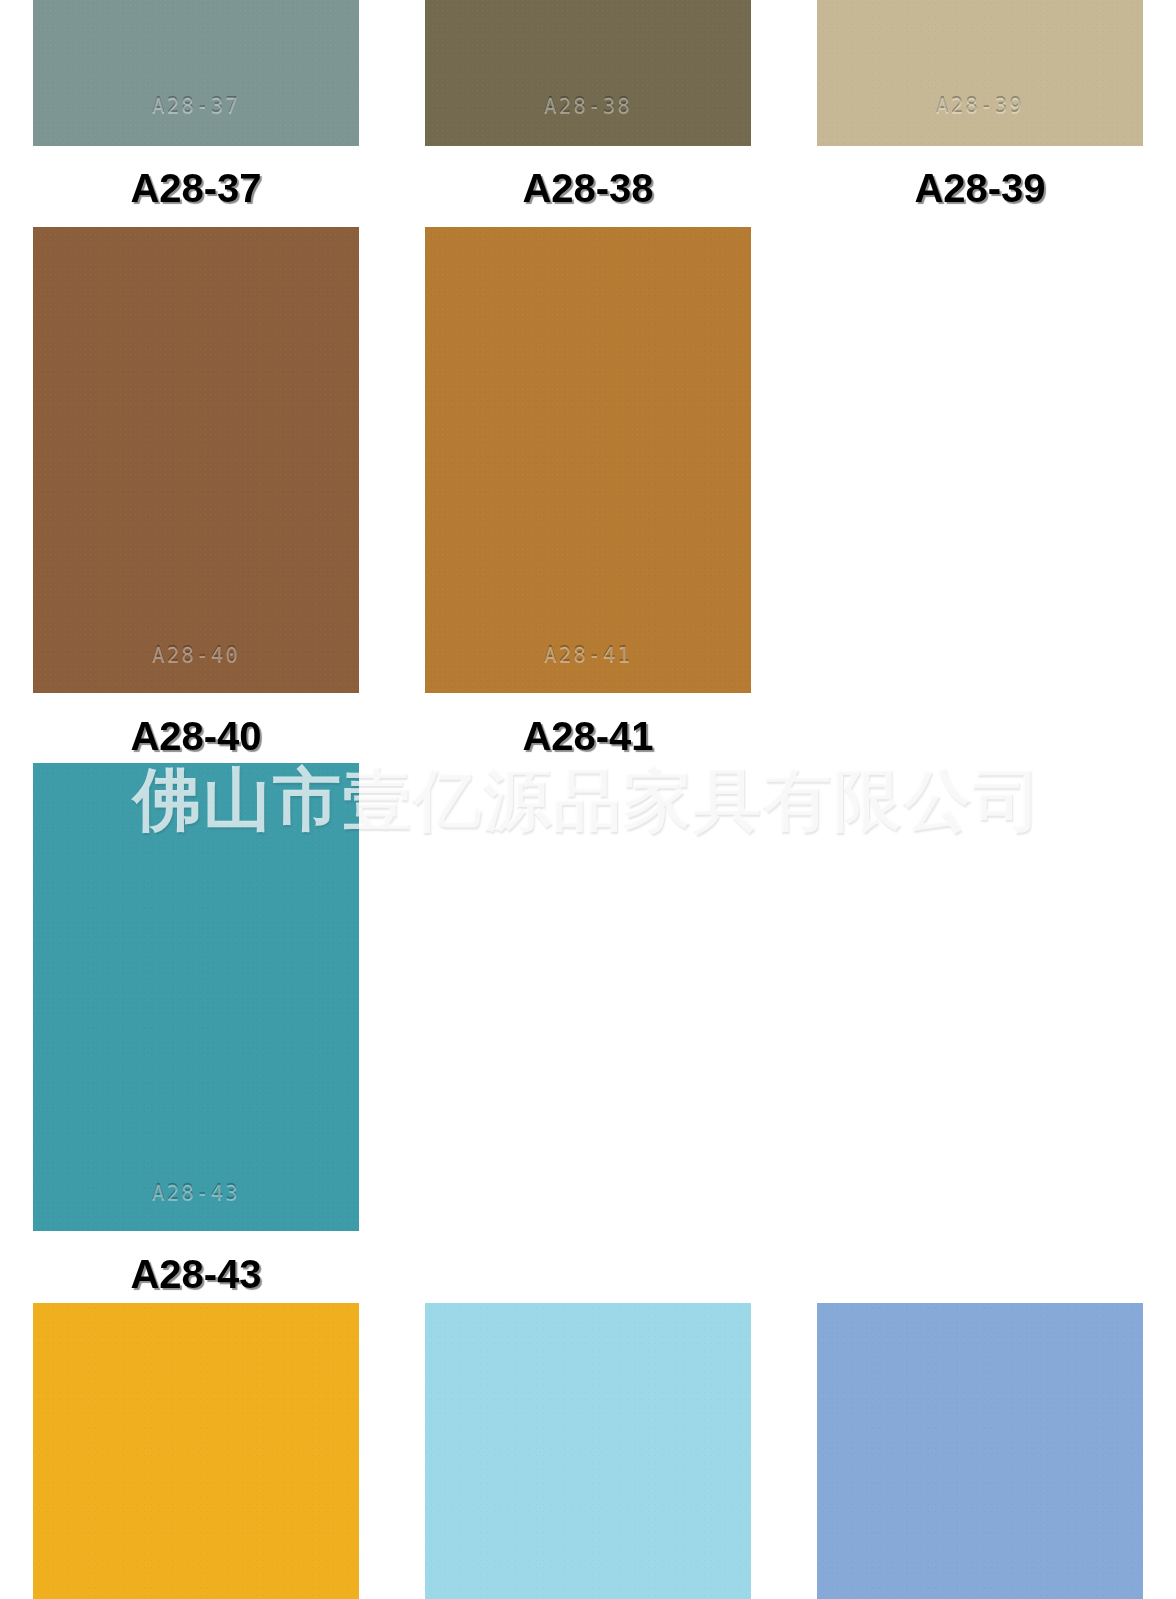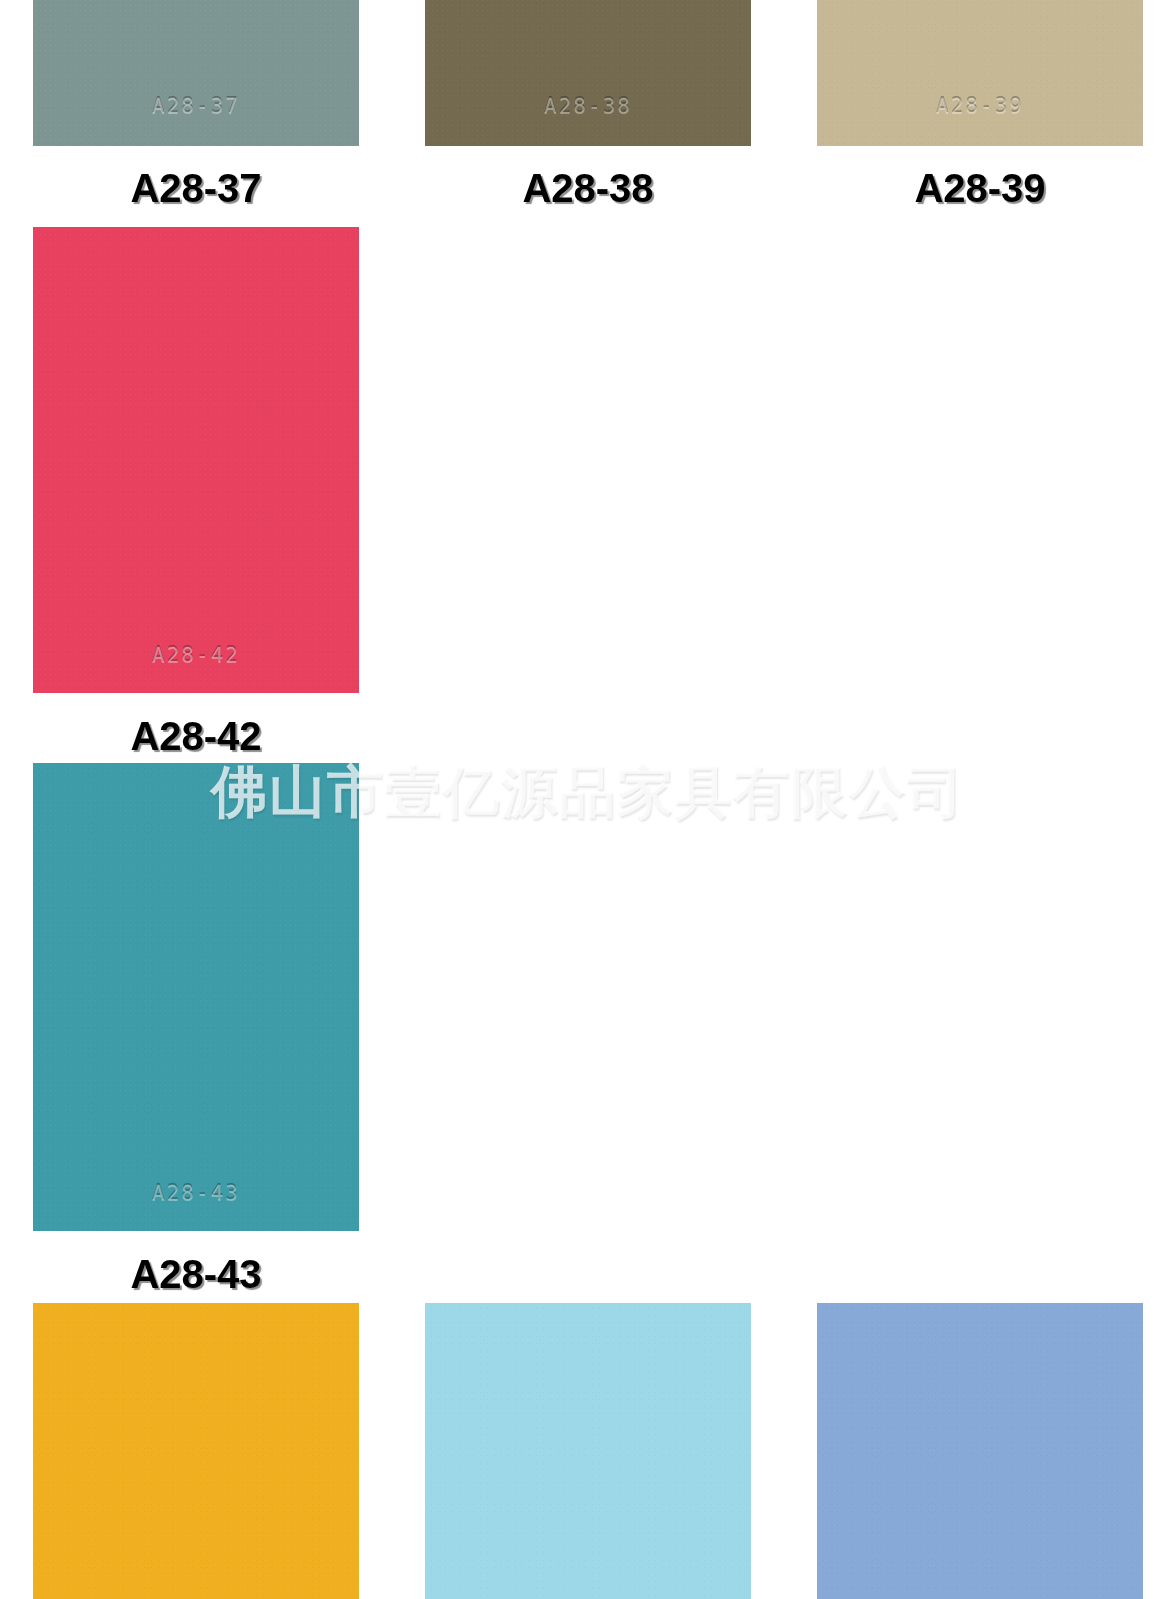--- a/index.html
+++ b/index.html
@@ -99,21 +99,21 @@
   .row-4 .chip { height: 296px; }
 
   
   .watermark {
     position: absolute;
     left: 0;
     top: 755px;
     width: 1176px;
     text-align: center;
     font-family: "DejaVu Sans", sans-serif;
-    font-size: 56px;
+    font-size: 68px;
     font-weight: bold;
     letter-spacing: 2px;
     white-space: nowrap;
     color: rgba(255,255,255,0.72);
     text-shadow: 1px 2px 2px rgba(0,0,0,0.10);
     pointer-events: none;
     z-index: 50;
   }
 </style>
 </head>
@@ -137,24 +137,30 @@
     <div class="cell">
       <div class="chip" style="background:#c6b894">
         <span class="emboss">A28-39</span>
       </div>
       <div class="caption">A28-39</div>
     </div>
   </div>
 
   <div class="row row-2">
     <div class="cell">
-      <div class="chip" style="background:#e8405f">
-        <span class="emboss">A28-42</span>
+      <div class="chip" style="background:#8b5e3c">
+        <span class="emboss">A28-40</span>
       </div>
-      <div class="caption">A28-42</div>
+      <div class="caption">A28-40</div>
+    </div>
+    <div class="cell">
+      <div class="chip" style="background:#b57b32">
+        <span class="emboss">A28-41</span>
+      </div>
+      <div class="caption">A28-41</div>
     </div>
   </div>
 
   <div class="row row-3">
     <div class="cell">
       <div class="chip" style="background:#3e9ba8">
         <span class="emboss">A28-43</span>
       </div>
       <div class="caption">A28-43</div>
     </div>

